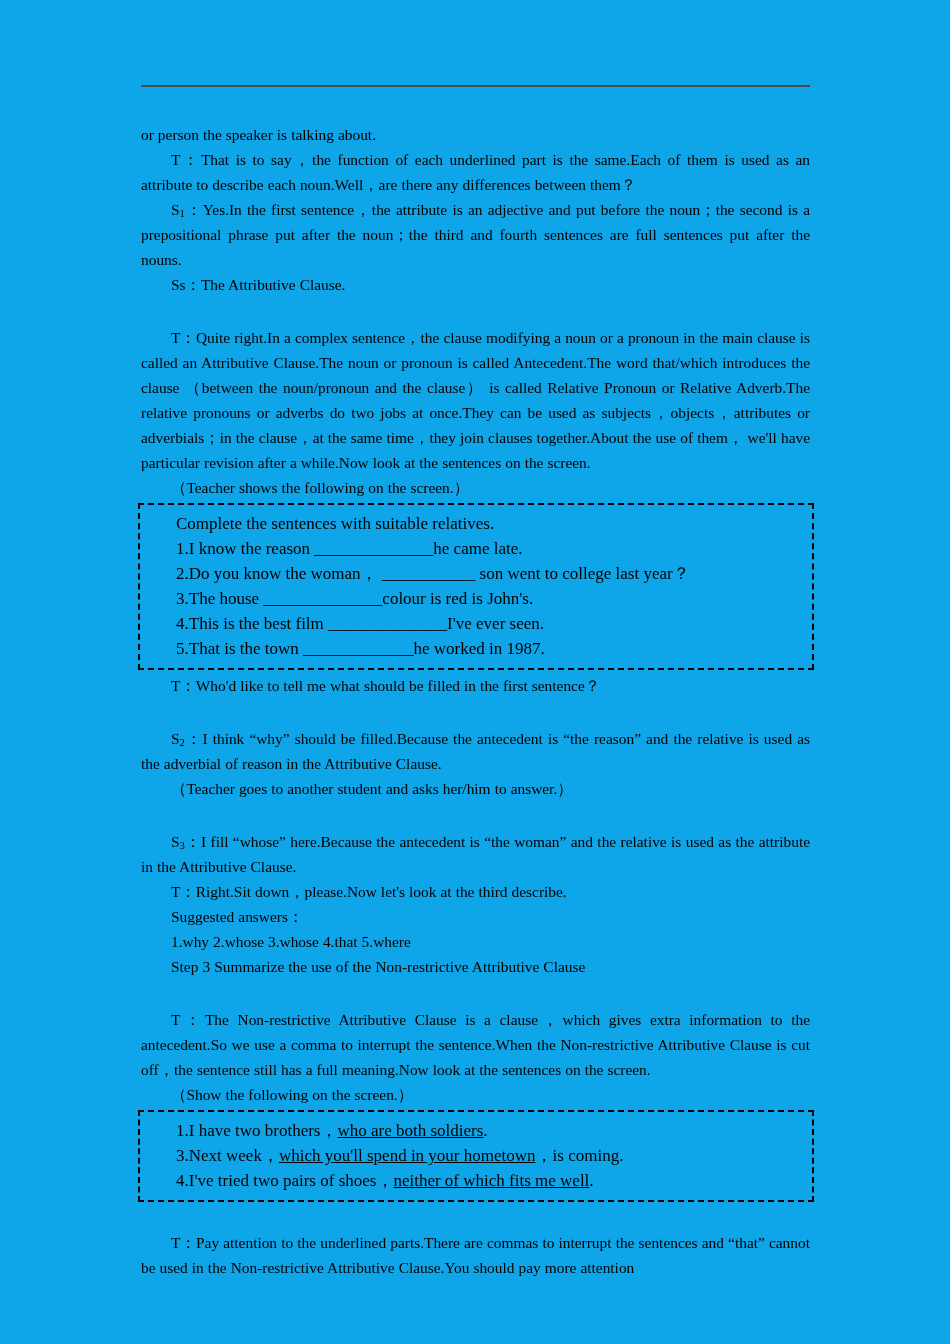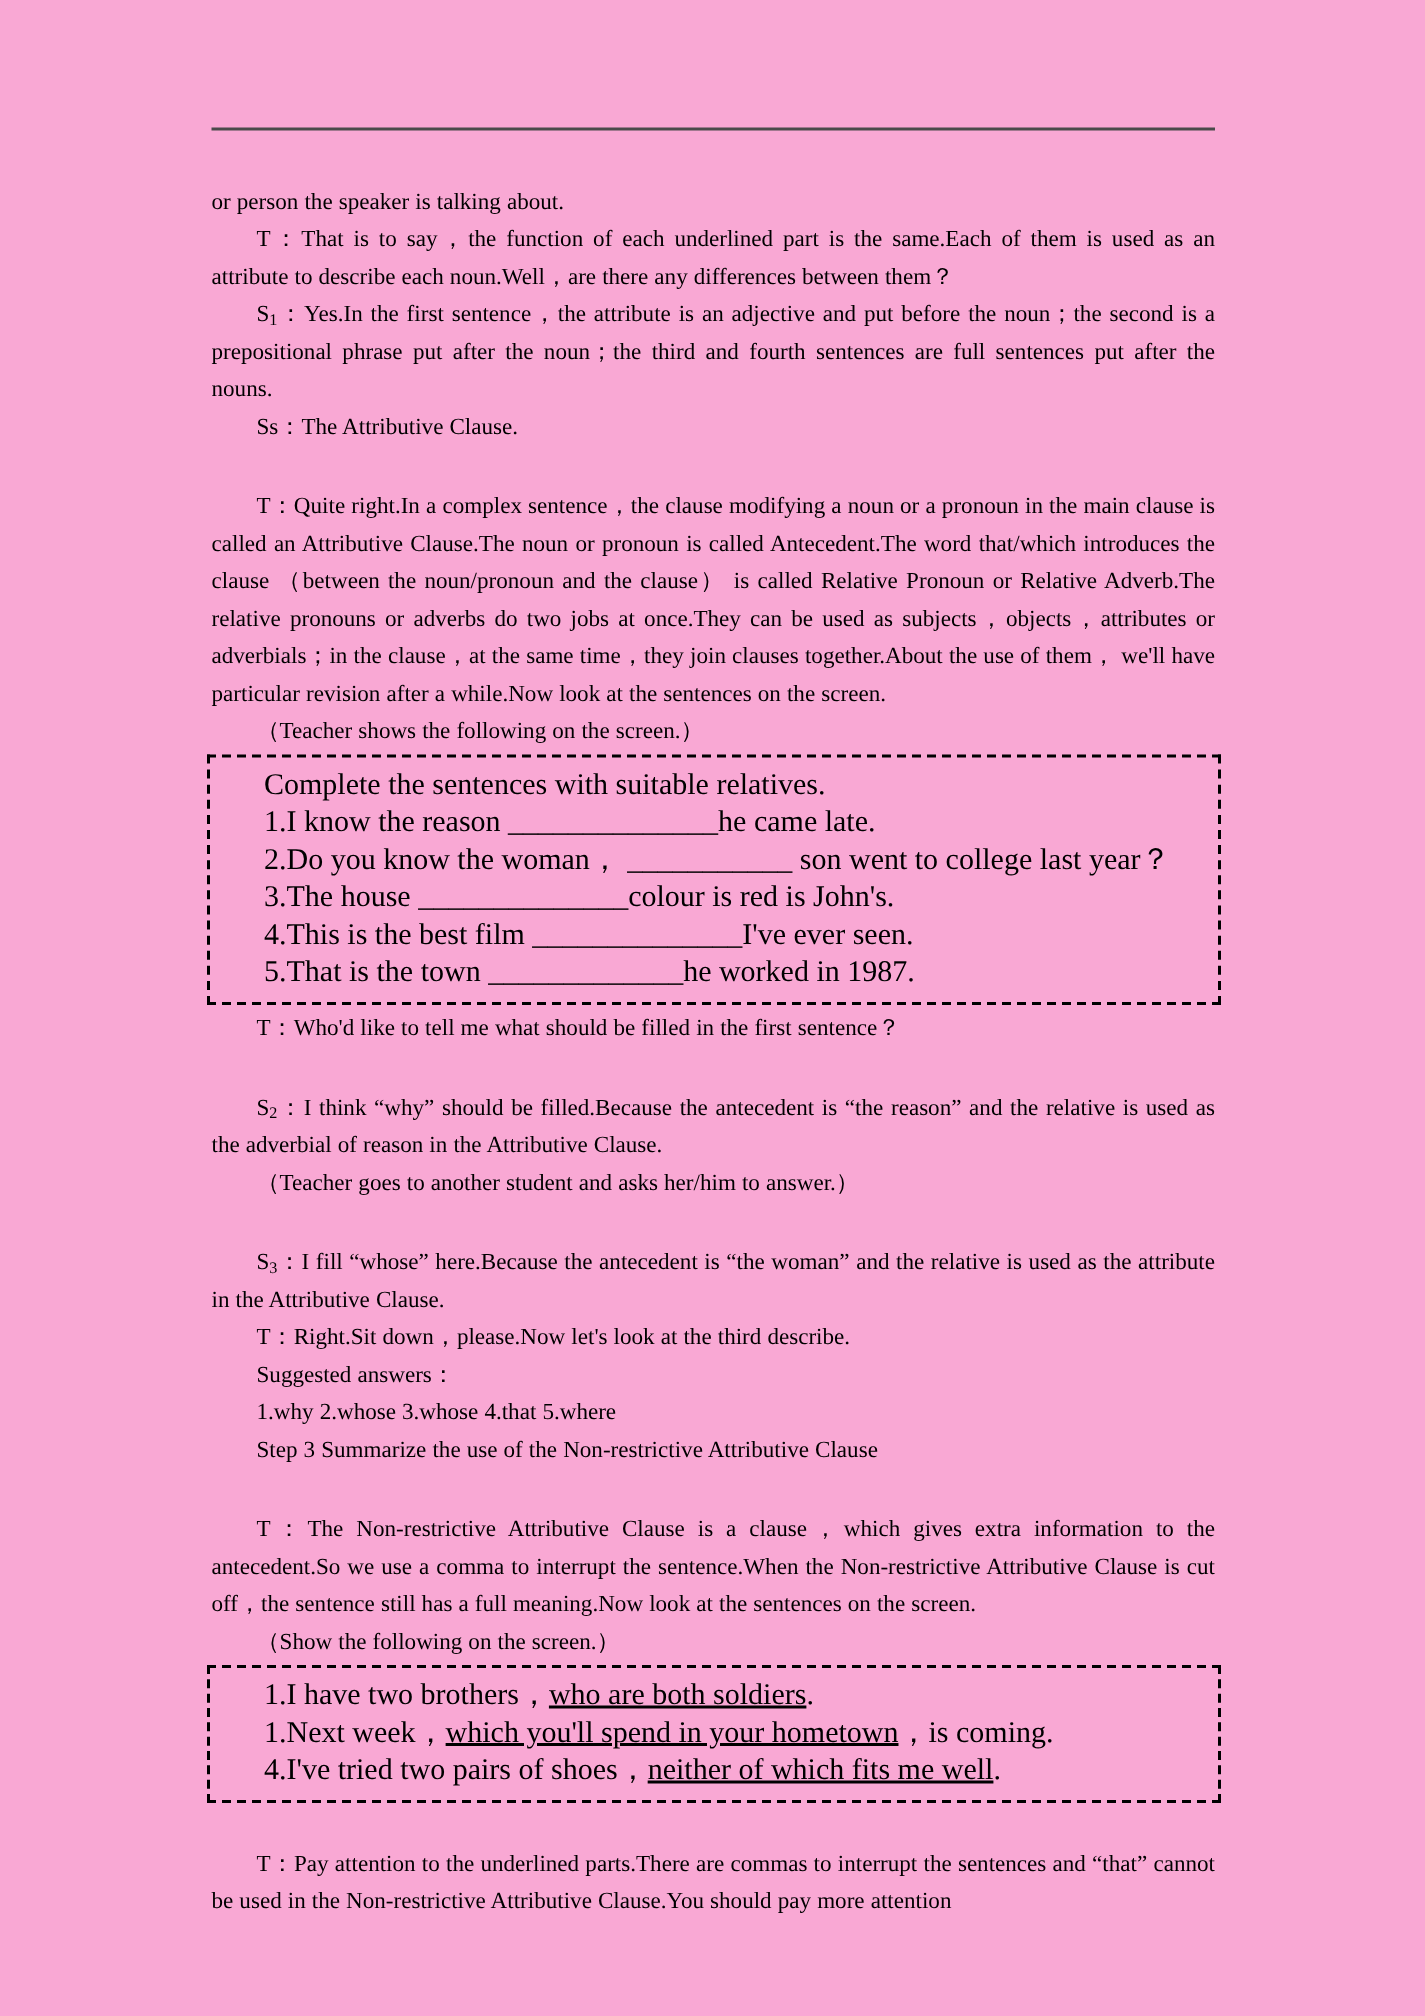--- a/index.html
+++ b/index.html
@@ -11,21 +11,21 @@
     width: 950px;
     height: 1344px;
     font-family: "Liberation Serif", "DejaVu Serif", serif;
     color: #000000;
     overflow: hidden;
   }
   .page {
     position: relative;
     width: 950px;
     height: 1344px;
-    background: #f9a8d4;
+    background: #0ea5e9;
   }
   .header-rule {
     position: absolute;
     left: 141px;
     top: 85px;
     width: 669px;
     height: 2px;
     background: #4a4a4a;
   }
   .content {
@@ -53,21 +53,21 @@
   .screen-box {
     border: 2px dashed #000;
     box-sizing: border-box;
     margin: 3px 0 3px 0;
     width: 676px;
     margin-left: -3px;
     padding: 6px 10px 7px 10px;
   }
   .screen-box .bl {
     margin: 0;
-    font-size: 20px;
+    font-size: 17px;
     line-height: 25px;
     text-indent: 26px;
     text-align: left;
     white-space: nowrap;
   }
   .ul {
     text-decoration: underline;
     text-align: center;
   }
   sub {
@@ -123,20 +123,20 @@
     <p class="para ind">1.why  2.whose  3.whose  4.that  5.where</p>
 
     <p class="para ind">Step 3 Summarize the use of the Non-restrictive Attributive Clause</p>
 
     <p class="para ind lastline">T：The Non-restrictive Attributive Clause is a clause，which gives extra information to the antecedent.So we use a comma to interrupt the sentence.When the Non-restrictive Attributive Clause is cut off，the sentence still has a full meaning.Now look at the sentences on the screen.</p>
 
     <p class="para ind">（Show the following on the screen.）</p>
 
     <div class="screen-box">
       <p class="bl"><span>1.I have two brothers，</span><span class="ul">who are both soldiers</span><span>.</span></p>
-      <p class="bl"><span>1.Next week，</span><span class="ul">which you'll spend in your hometown</span><span>，is coming.</span></p>
+      <p class="bl"><span>3.Next week，</span><span class="ul">which you'll spend in your hometown</span><span>，is coming.</span></p>
       <p class="bl"><span>4.I've tried two pairs of shoes，</span><span class="ul">neither of which fits me well</span><span>.</span></p>
     </div>
 
     <p class="para ind lastline">T：Pay attention to the underlined parts.There are commas to interrupt the sentences and “that” cannot be used in the Non-restrictive Attributive Clause.You should pay more attention</p>
 
   </div>
 </div>
 
 </body></html>

